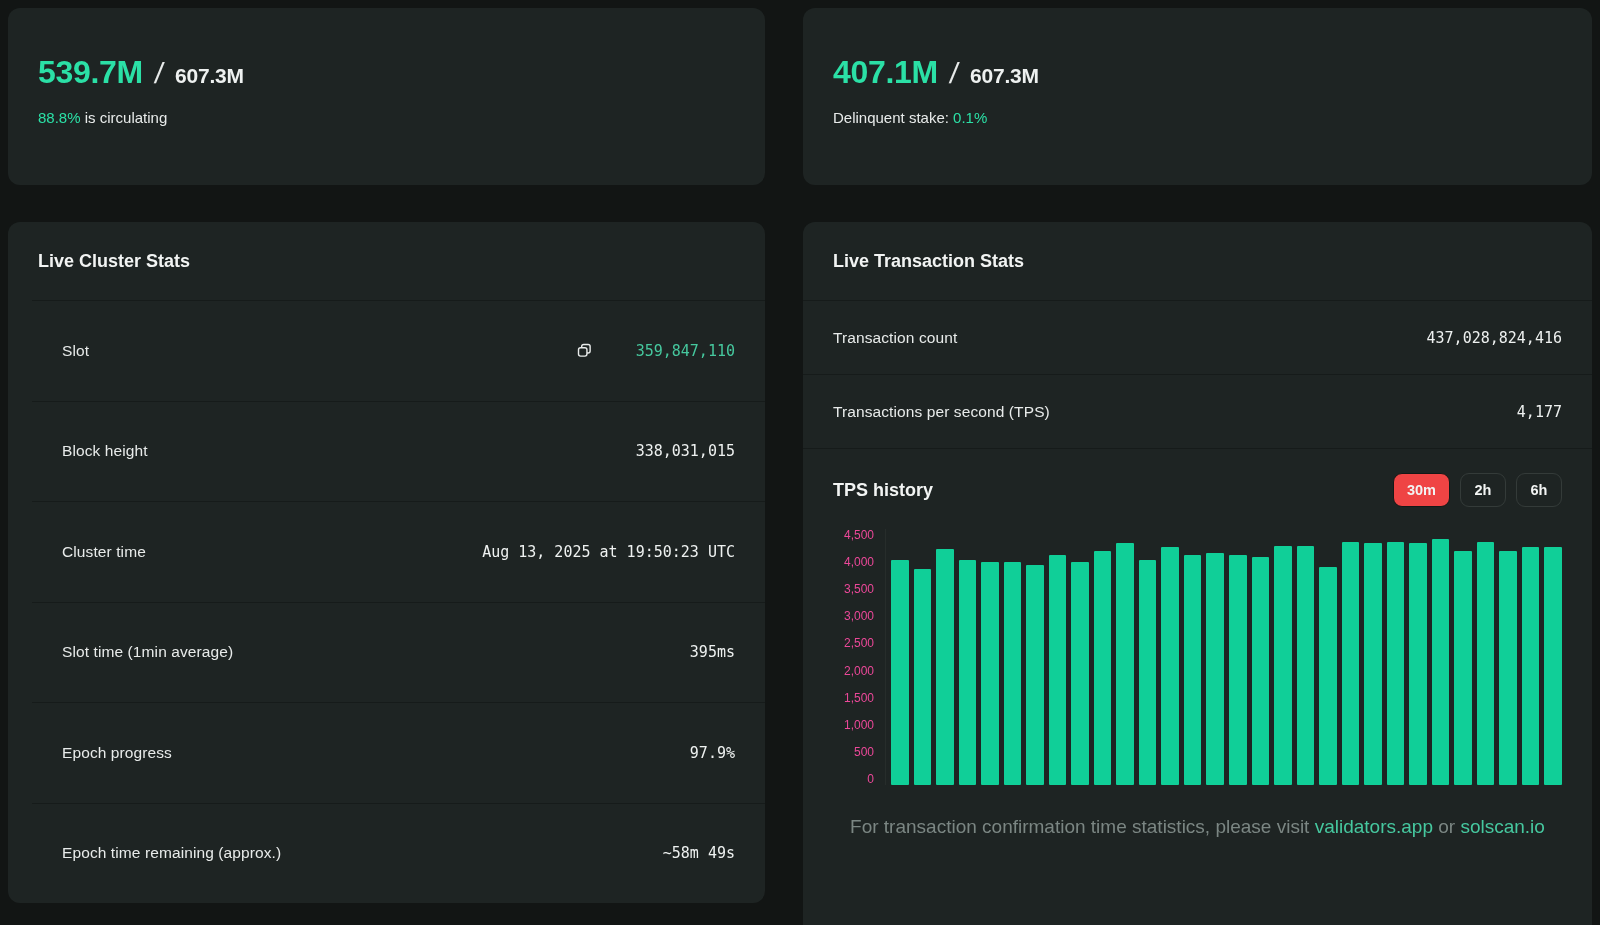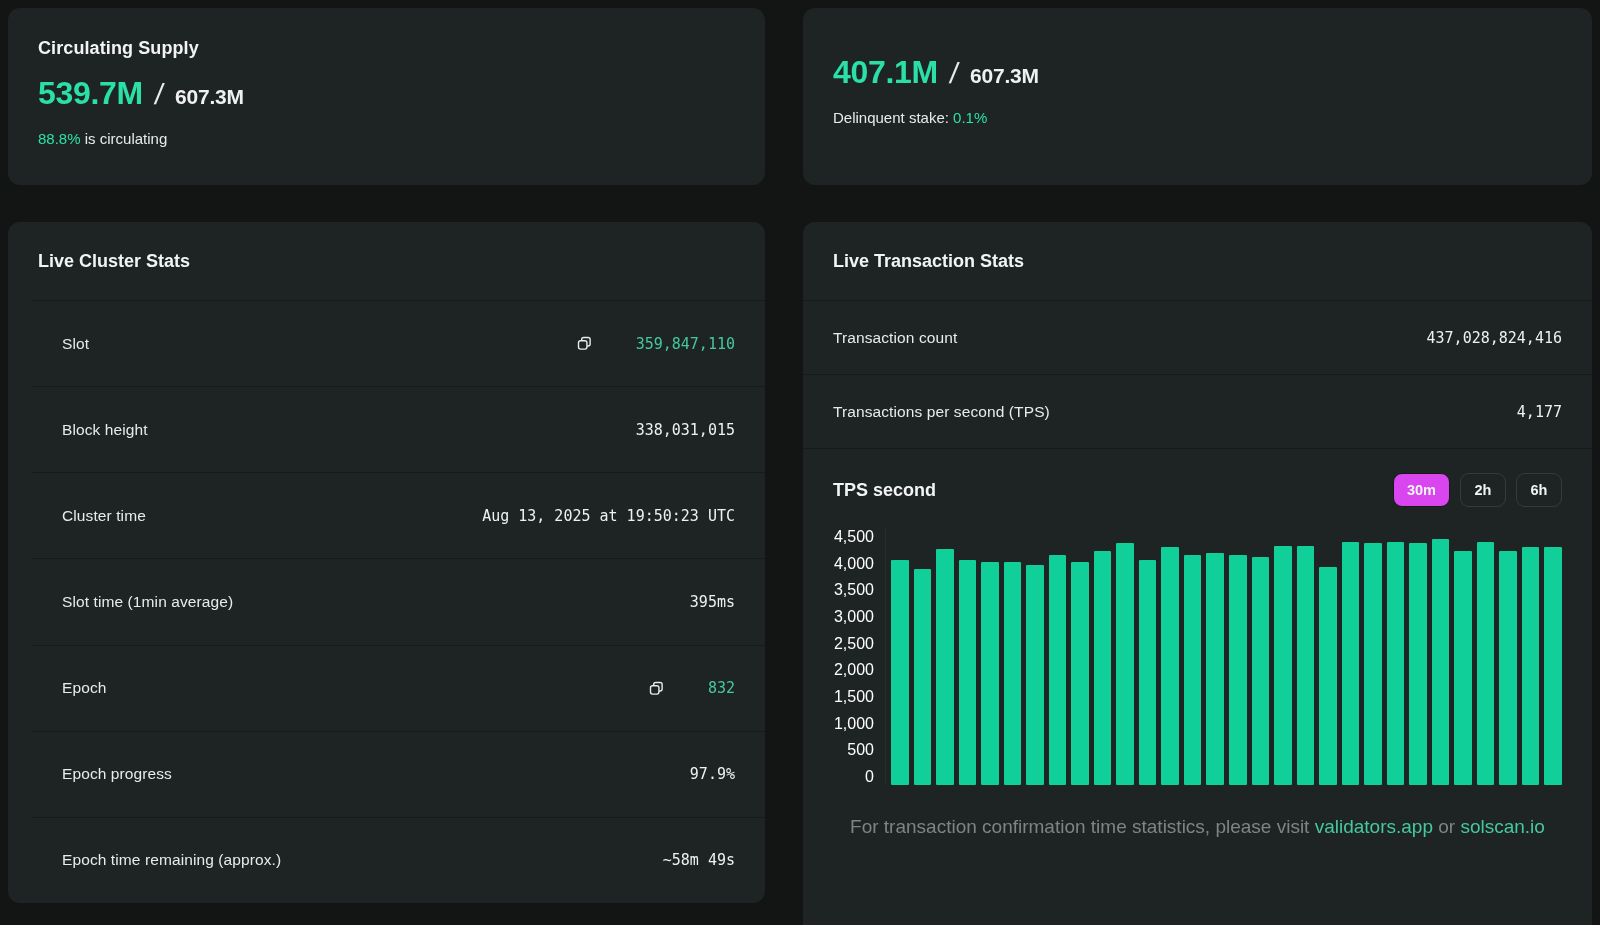--- a/index.html
+++ b/index.html
@@ -70,30 +70,30 @@
   .range-btn {
     font-family:"Liberation Sans", sans-serif;
     font-size:14.5px; font-weight:700; color:#f2f4f3;
     background:transparent;
     border:1px solid #343b39;
     border-radius:9px;
     padding:8px 13px;
     min-width:46px;
     cursor:pointer;
   }
-  .range-btn.active { background:#d946ef; border-color:#141817; }
+  .range-btn.active { background:#ef4444; border-color:#141817; }
 
   .chart { display:flex; margin-top:22px; }
   .y-axis {
     width:52px; flex:0 0 52px;
     height:256px;
     display:flex; flex-direction:column; justify-content:space-between; align-items:flex-end;
     padding-right:11px;
   }
-  .y-tick { font-size:16px; color:#ffffff; line-height:1; }
+  .y-tick { font-size:12px; color:#ec4899; line-height:1; }
   .plot {
     flex:1; height:256px;
     border-left:1px solid #272d2b;
     display:flex; align-items:flex-end; gap:5px;
     padding-left:5px;
   }
   .bar { flex:1; border-radius:1px; }
 
   .chart-footer {
     margin-top:27px;
@@ -104,21 +104,20 @@
     padding:0 14px;
   }
   .chart-footer a { color:#46c89f; text-decoration:none; cursor:pointer; }
 </style>
 </head>
 <body>
 
 <div class="grid">
 
   <div class="card stat-card">
-    <div class="stat-title">Circulating Supply</div>
     <div class="stat-numbers">
       <span class="stat-primary">539.7M</span>
       <span class="stat-slash">/</span>
       <span class="stat-secondary">607.3M</span>
     </div>
     <div class="stat-sub">
       <span class="green">88.8%</span><span> is circulating</span>
     </div>
   </div>
 
@@ -161,32 +160,20 @@
         <span class="row-label">Cluster time</span>
         <span class="row-value">Aug 13, 2025 at 19:50:23 UTC</span>
       </div>
 
       <div class="row">
         <span class="row-label">Slot time (1min average)</span>
         <span class="row-value">395ms</span>
       </div>
 
 
-      <div class="row">
-        <span class="row-label">Epoch</span>
-        <span class="row-value green-val">
-          <span class="copy-icon">
-            <svg width="15" height="15" viewBox="0 0 16 16">
-              <rect x="5" y="1.6" width="9" height="9" rx="2.2" fill="none" stroke="#e8ebea" stroke-width="1.5"></rect>
-              <rect x="1.6" y="5" width="9" height="9" rx="2.2" fill="#1e2423" stroke="#e8ebea" stroke-width="1.5"></rect>
-            </svg>
-          </span>
-          <span>832</span>
-        </span>
-      </div>
 
       <div class="row">
         <span class="row-label">Epoch progress</span>
         <span class="row-value">97.9%</span>
       </div>
 
       <div class="row">
         <span class="row-label">Epoch time remaining (approx.)</span>
         <span class="row-value">~58m 49s</span>
       </div>
@@ -204,21 +191,21 @@
       <span class="row-value">437,028,824,416</span>
     </div>
 
     <div class="row tx-row">
       <span class="row-label">Transactions per second (TPS)</span>
       <span class="row-value">4,177</span>
     </div>
 
     <div class="tps-section">
       <div class="tps-head">
-        <span class="tps-title">TPS second</span>
+        <span class="tps-title">TPS history</span>
         <div class="range-buttons">
           <button class="range-btn active">30m</button>
           <button class="range-btn">2h</button>
           <button class="range-btn">6h</button>
         </div>
       </div>
 
       <div class="chart">
         <div class="y-axis" id="y-axis">
             <span class="y-tick">4,500</span>

